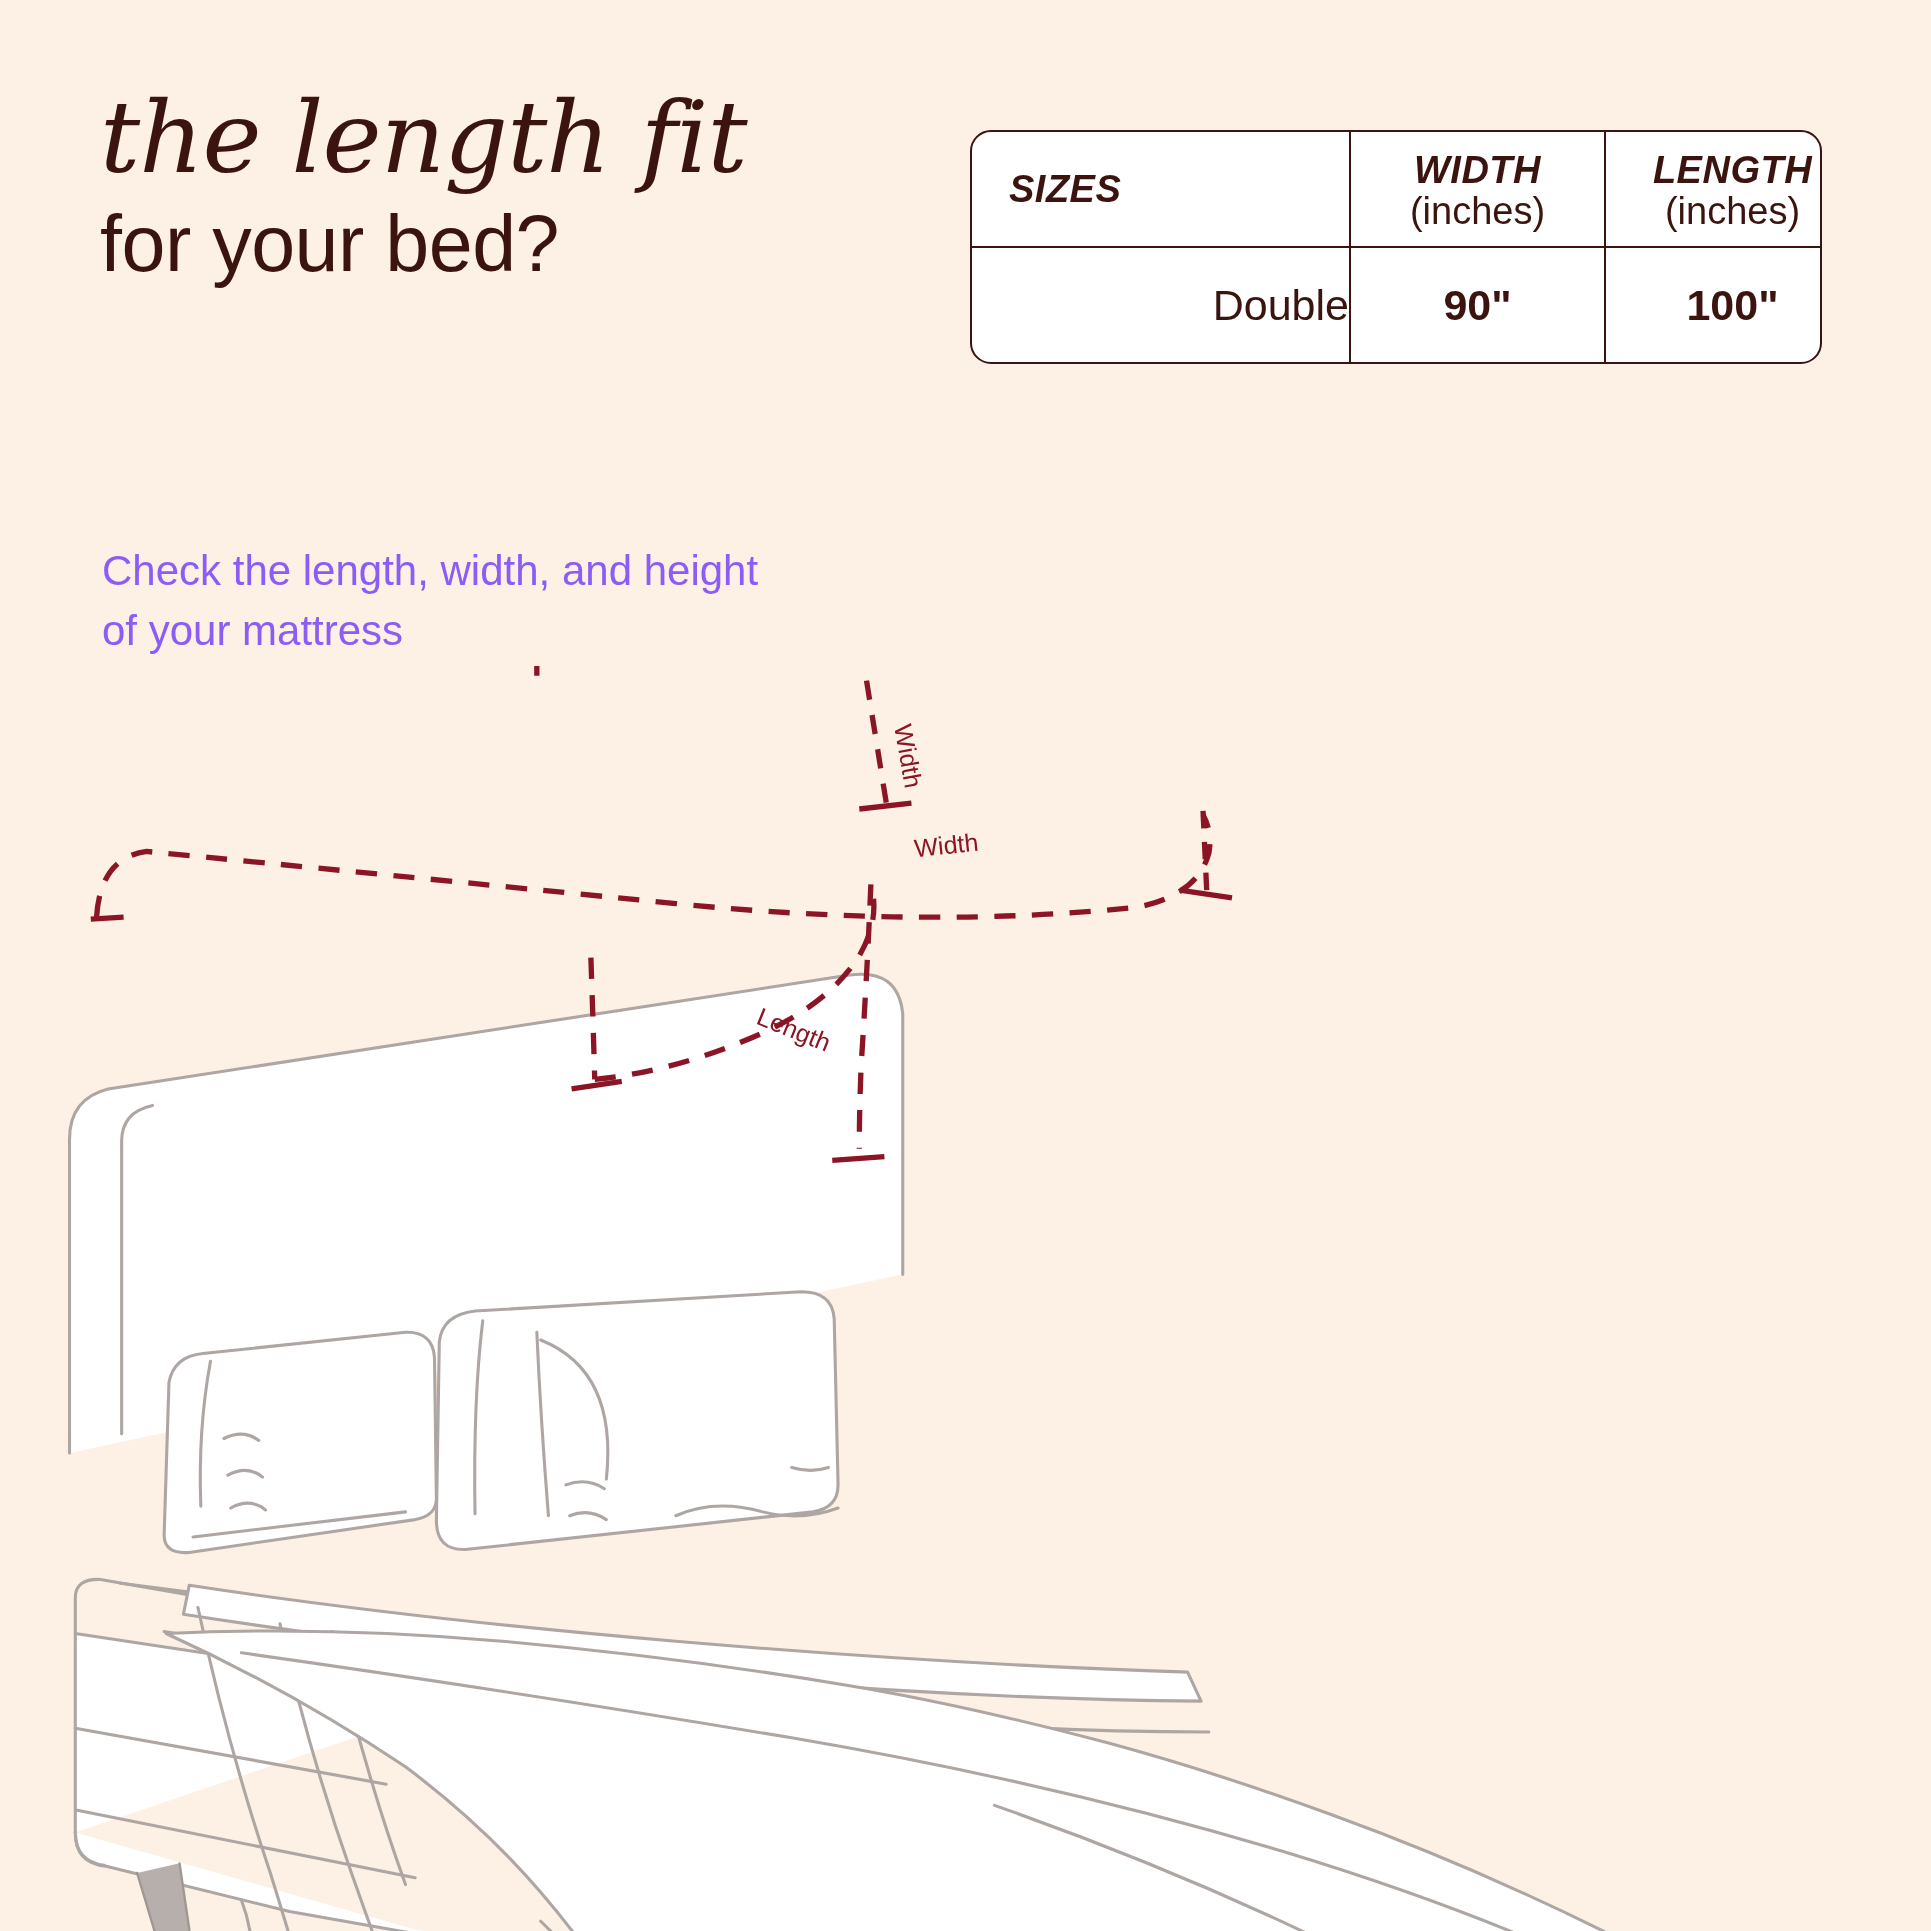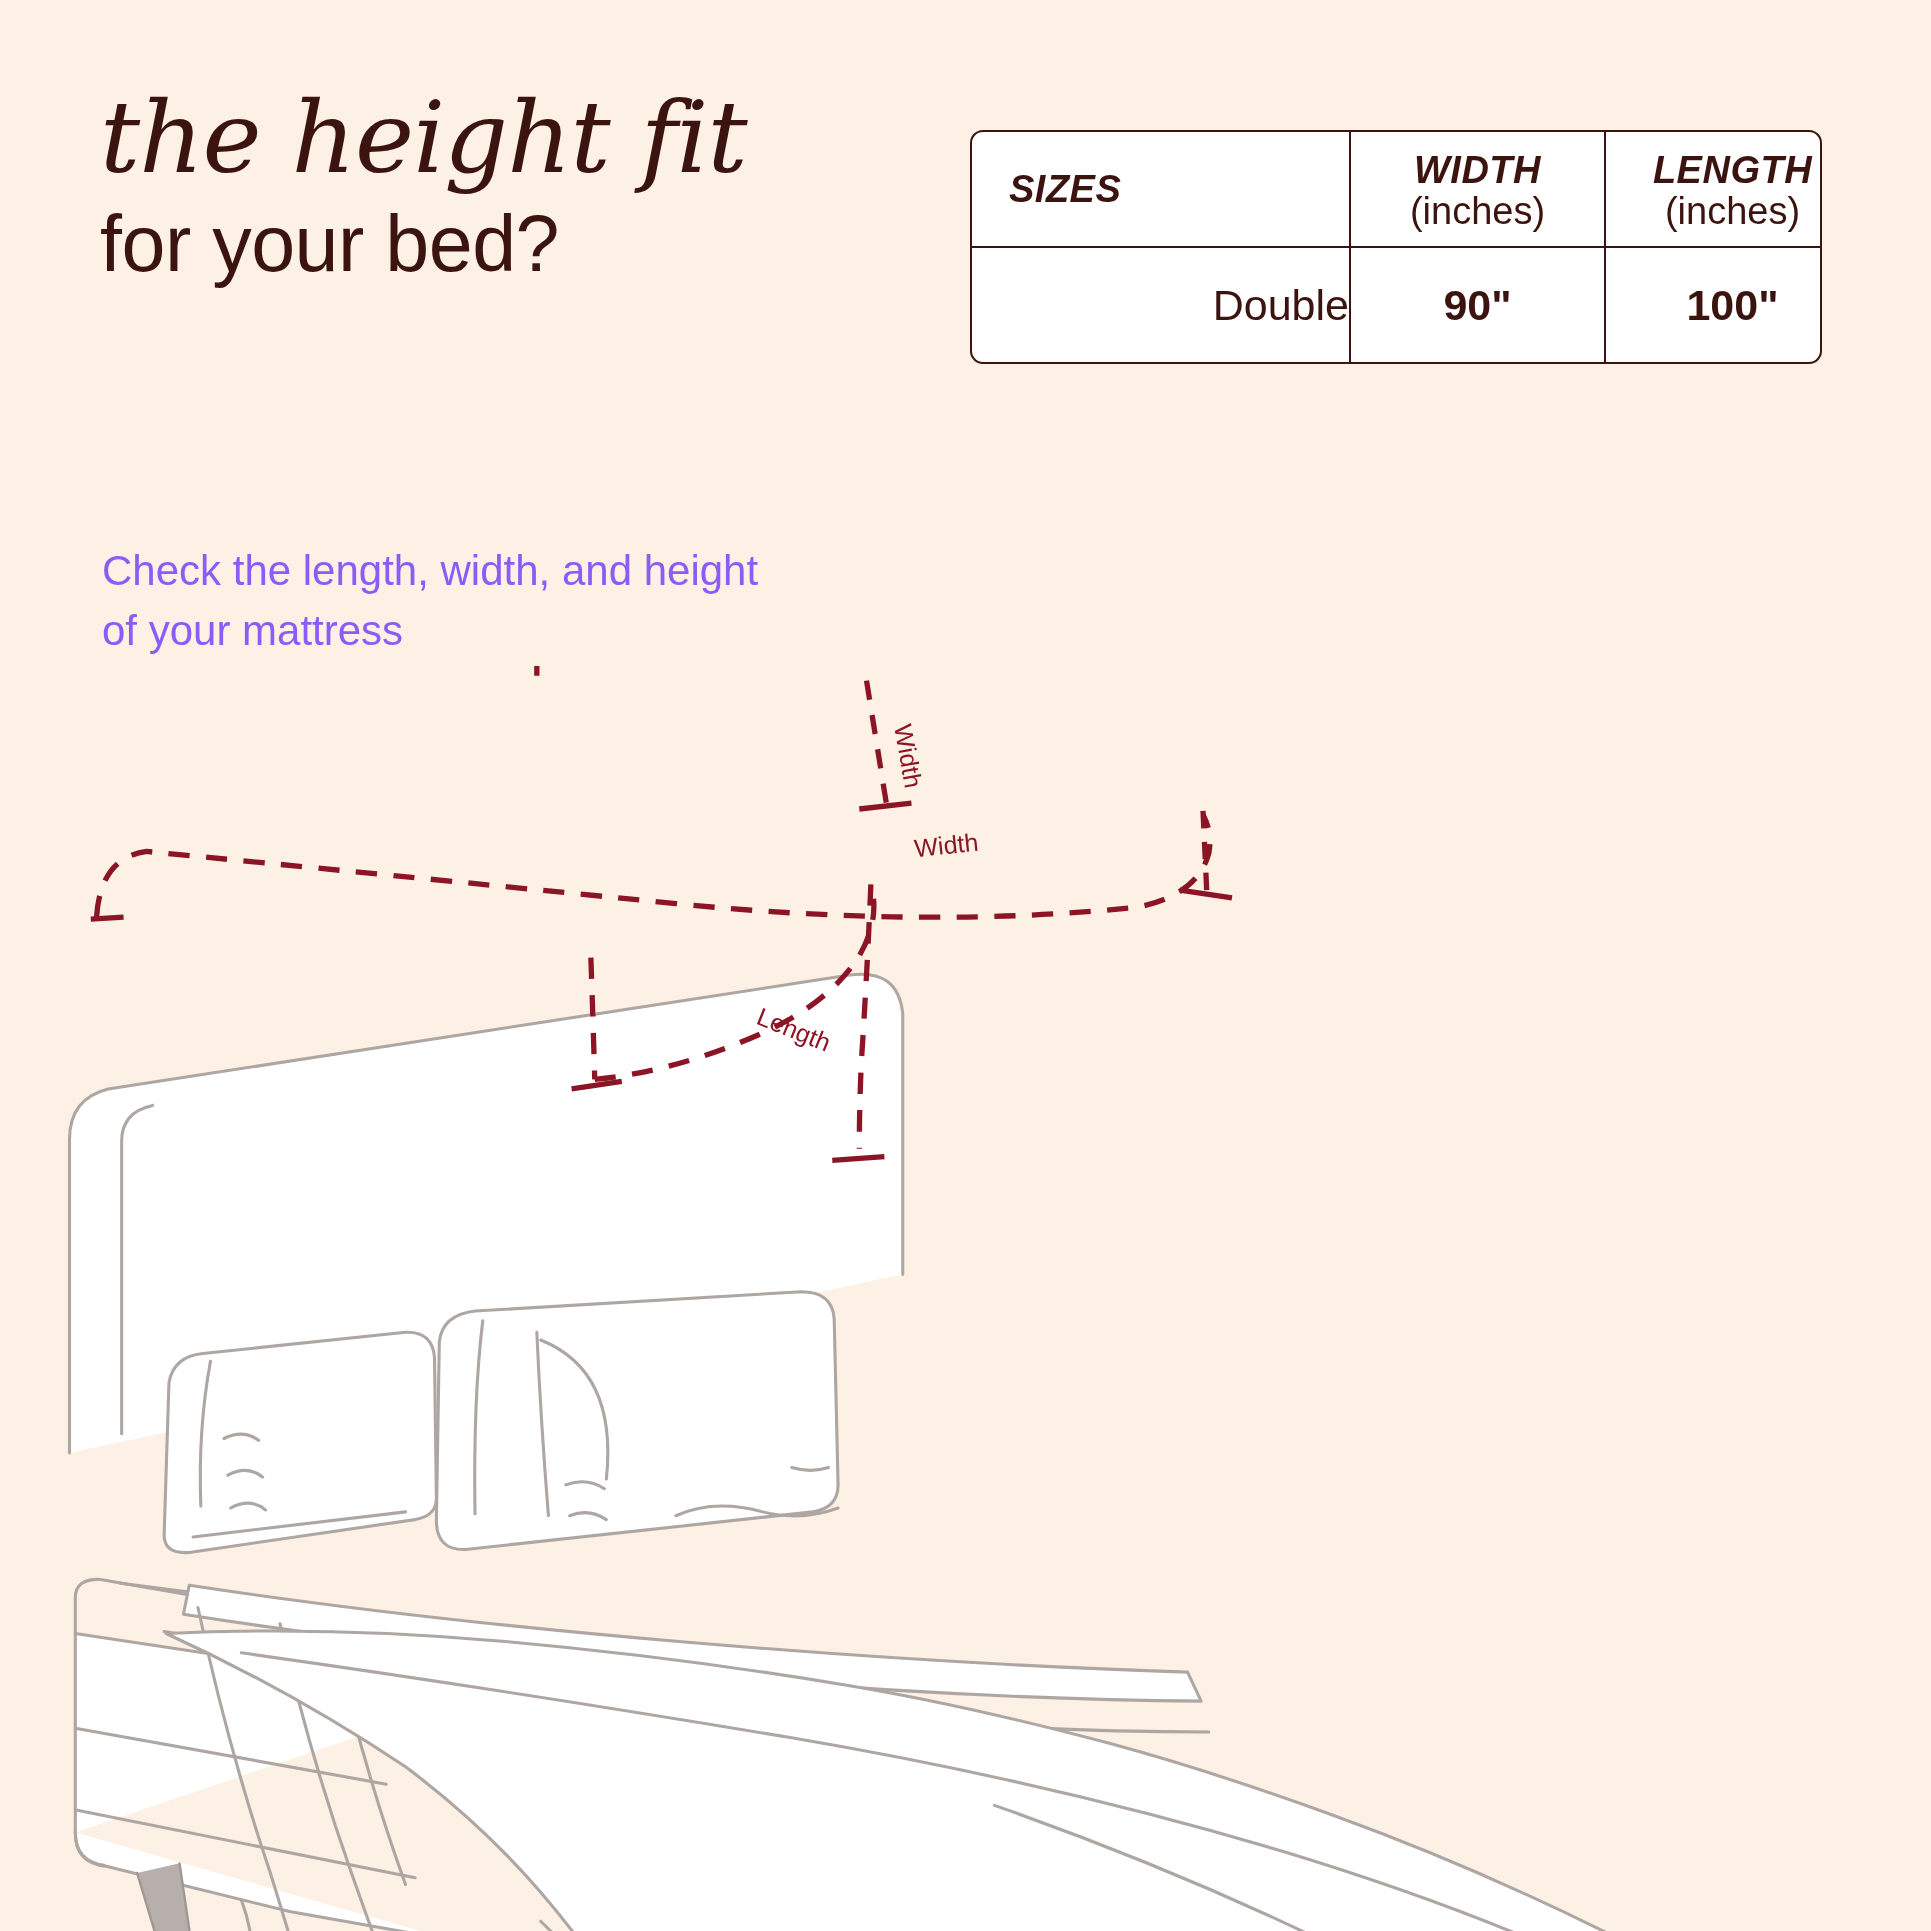--- a/index.html
+++ b/index.html
@@ -59,21 +59,21 @@
     font-family: "Liberation Sans", sans-serif;
   }
 
   
   .size-table {
     position: absolute;
     left: 970px;
     top: 130px;
     width: 848px;
     border: 2.4px solid #3B140F;
-    border-radius: 13px;
+    border-radius: 21px;
     border-collapse: separate;
     border-spacing: 0;
     background: #FFFFFF;
     overflow: hidden;
   }
   .size-table table {
     width: 100%;
     border-collapse: collapse;
     table-layout: fixed;
   }
@@ -149,21 +149,21 @@
     font-family: "Liberation Sans", sans-serif;
     font-size: 26px;
   }
 </style>
 </head>
 <body>
 
 <div class="page">
 
   <div class="heading-block">
-    <div class="head-line-2">the height fit</div>
+    <div class="head-line-2">the length fit</div>
     <div class="head-line-3">for your bed?</div>
   </div>
 
   <div class="subtitle">Check the length, width, and height of your mattress</div>
 
   <div class="size-table">
     <table>
       <tbody>
           <tr>
         <th class="cell-sizes th-head col-size">SIZES</th>

